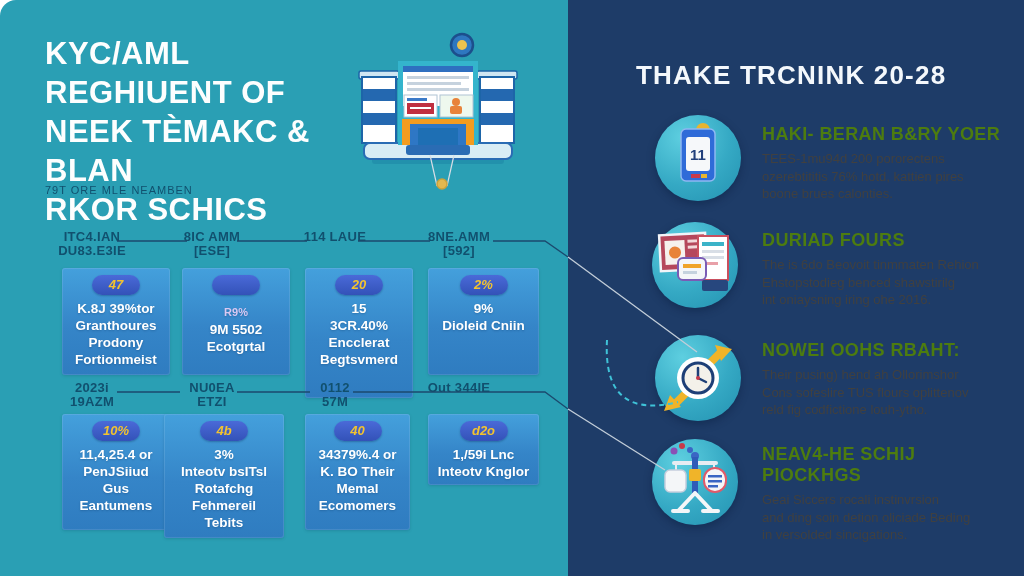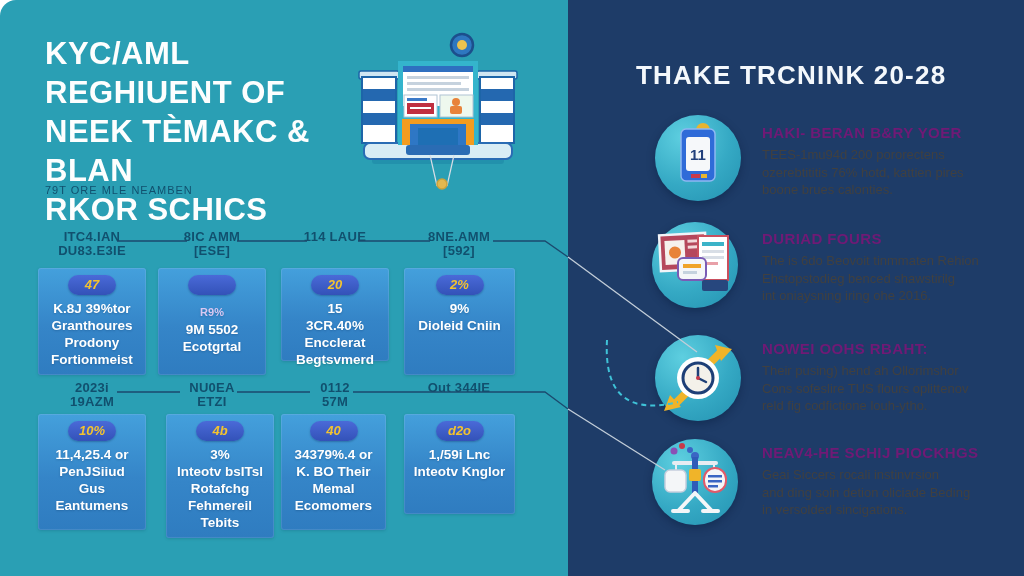--- a/index.html
+++ b/index.html
@@ -6,33 +6,33 @@
   .canvas{position:relative;width:1024px;height:576px;overflow:hidden;background:#ffffff;}
   .left-panel{position:absolute;left:0;top:0;width:568px;height:576px;background:#2a9fb4;border-top-left-radius:16px;}
   .right-panel{position:absolute;left:568px;top:0;width:456px;height:576px;background:#1e3c68;}
   .main-title{position:absolute;left:45px;top:34px;width:340px;color:#fdfefe;font-weight:700;
     font-size:31px;line-height:39px;letter-spacing:.5px;text-transform:uppercase;}
   .subtitle{position:absolute;left:45px;top:184px;color:#11506e;font-weight:400;font-size:11px;letter-spacing:1px;}
   .card-label{position:absolute;width:120px;text-align:center;color:#11506e;font-weight:700;
     font-size:13px;line-height:14px;letter-spacing:.3px;}
   .card{position:absolute;border-radius:3px;text-align:center;color:#fff;
     background:linear-gradient(180deg,#44a0dc 0%,#3585c8 55%,#2f7cc0 100%);
-    box-shadow:inset 0 0 0 1px rgba(255,255,255,.10),0 1px 3px rgba(0,50,80,.18);}
+    box-shadow:inset 0 0 0 1px rgba(255,255,255,.10),0 1px 3px rgba(0,50,80,.18);margin-left:24px;}
   .badge{display:inline-block;margin-top:7px;min-width:30px;height:20px;line-height:20px;border-radius:11px;
     background:linear-gradient(180deg,#4a6ad8,#3352b8);color:#f3c32f;font-weight:700;font-style:italic;
     font-size:13px;padding:0 9px;box-shadow:0 1px 2px rgba(0,30,70,.3);}
   .card-lines{margin-top:5px;font-weight:700;font-size:13.5px;line-height:17px;
     text-shadow:0 1px 2px rgba(0,40,80,.25);padding:0 3px;}
   .card-lines .small{font-size:11px;color:#d9c8f2;}
   .right-title{position:absolute;left:636px;top:60px;color:#f4f8fc;font-weight:700;font-size:26px;letter-spacing:1.2px;}
   .tl-icon{position:absolute;width:86px;height:86px;border-radius:50%;
     background:radial-gradient(circle at 32% 26%,#5ecfe0 0%,#35a9c4 55%,#2391b0 100%);
     box-shadow:0 3px 8px rgba(0,20,50,.35);}
   .tl-text{position:absolute;width:252px;}
-  .tl-heading{color:#701a75;font-weight:700;font-size:15px;letter-spacing:.4px;margin-bottom:5px;}
+  .tl-heading{color:#4d7c0f;font-weight:700;font-size:18px;letter-spacing:.4px;margin-bottom:5px;}
   .tl-body{color:#404040;font-size:13px;line-height:17.5px;}
   .overlay{position:absolute;left:0;top:0;width:1024px;height:576px;pointer-events:none;}
   svg text{font-family:"Liberation Sans",sans-serif;}
 </style>
 </head>
 <body>
 
 <div class="canvas">
 
   <div class="left-panel"></div>
@@ -115,21 +115,21 @@
       </div>
   </div>
   <div class="card" style="left:158px;top:268px;width:108px;height:107px">
     <span class="badge"></span>
     <div class="card-lines">
         <div class="small">R9%</div>
         <div>9M 5502</div>
         <div>Ecotgrtal</div>
       </div>
   </div>
-  <div class="card" style="left:281px;top:268px;width:108px;height:93px">
+  <div class="card" style="left:281px;top:268px;width:108px;height:130px">
     <span class="badge">20</span>
     <div class="card-lines">
         <div>15</div>
         <div>3CR.40%</div>
         <div>Encclerat</div>
         <div>Begtsvmerd</div>
       </div>
   </div>
   <div class="card" style="left:404px;top:268px;width:111px;height:107px">
     <span class="badge">2%</span>
@@ -158,40 +158,40 @@
 
   <div class="card" style="left:38px;top:414px;width:108px;height:116px">
     <span class="badge">10%</span>
     <div class="card-lines">
         <div>11,4,25.4 or</div>
         <div>PenJSiiud</div>
         <div>Gus</div>
         <div>Eantumens</div>
       </div>
   </div>
-  <div class="card" style="left:166px;top:414px;width:108px;height:124px">
+  <div class="card" style="left:140px;top:414px;width:120px;height:124px">
     <span class="badge">4b</span>
     <div class="card-lines">
         <div>3%</div>
         <div>Inteotv bsITsl</div>
         <div>Rotafchg</div>
         <div>Fehmereil</div>
         <div>Tebits</div>
       </div>
   </div>
   <div class="card" style="left:281px;top:414px;width:105px;height:116px">
     <span class="badge">40</span>
     <div class="card-lines">
         <div>34379%.4 or</div>
         <div>K. BO Their</div>
         <div>Memal</div>
         <div>Ecomomers</div>
       </div>
   </div>
-  <div class="card" style="left:404px;top:414px;width:111px;height:100px">
+  <div class="card" style="left:404px;top:414px;width:111px;height:71px">
     <span class="badge">d2o</span>
     <div class="card-lines">
         <div>1,/59i Lnc</div>
         <div>Inteotv Knglor</div>
       </div>
   </div>
 
   <div class="right-title">THAKE TRCNINK 20-28</div>
 
   <div class="tl-icon" style="left:655px;top:115px">

